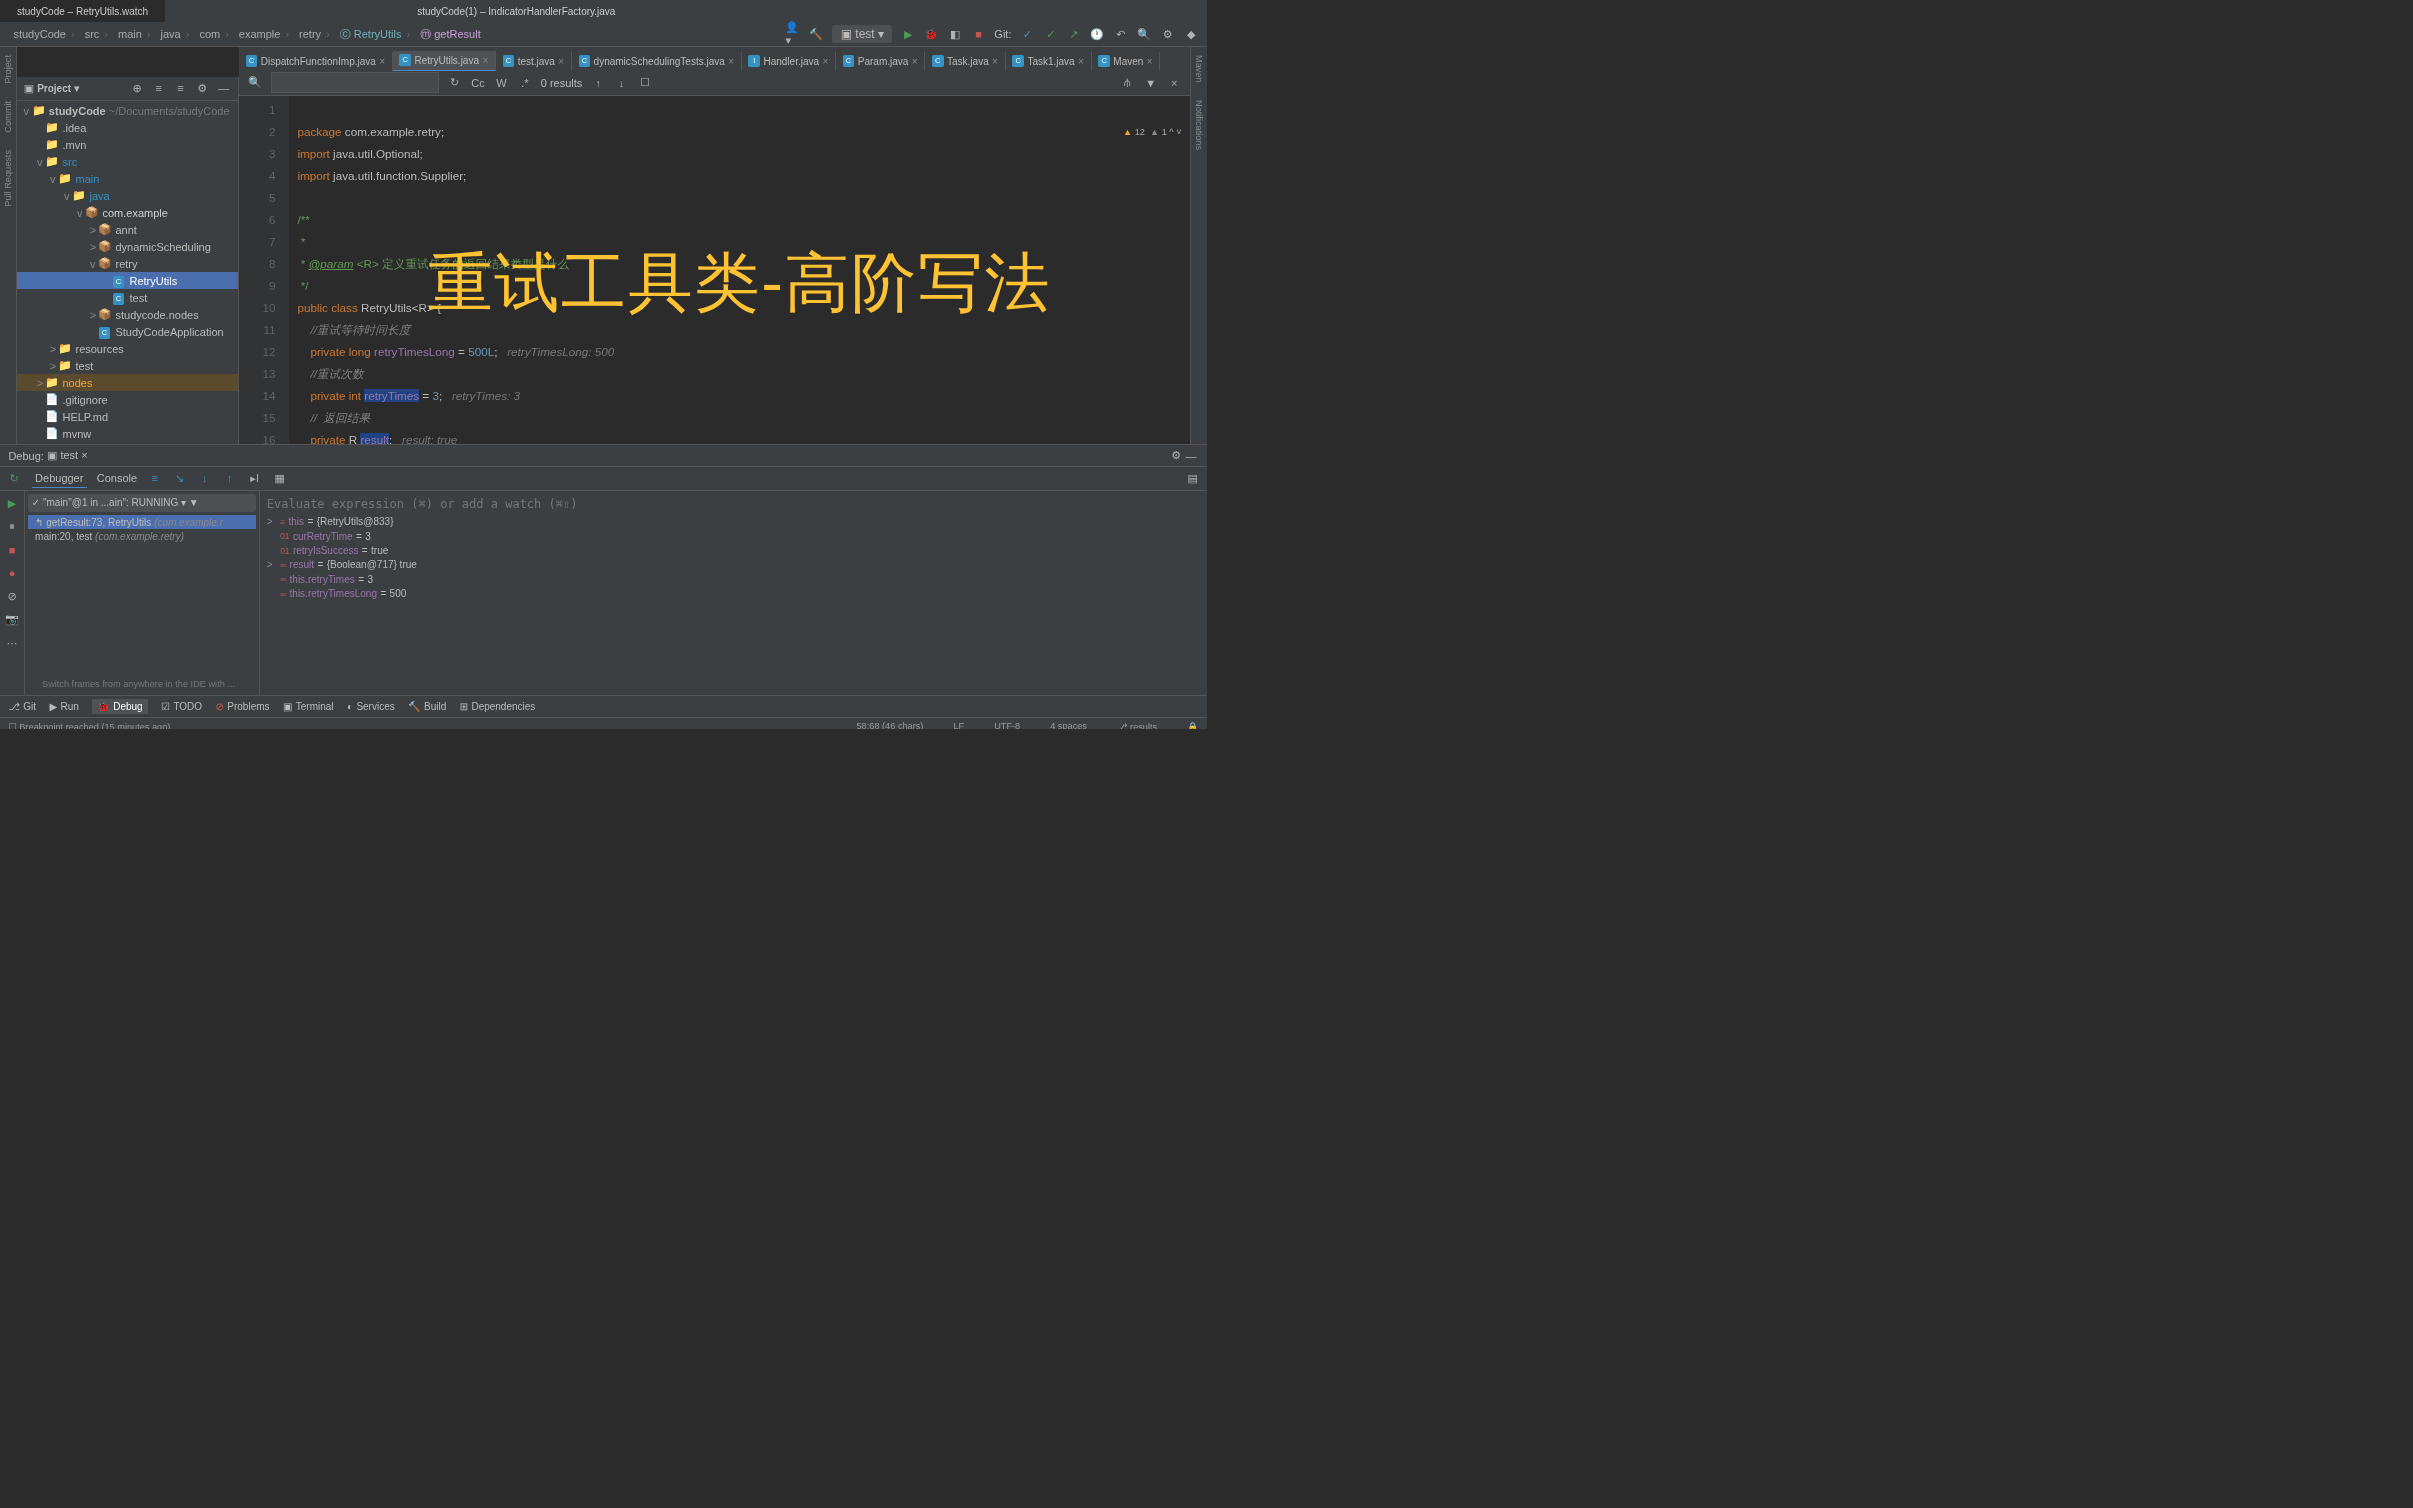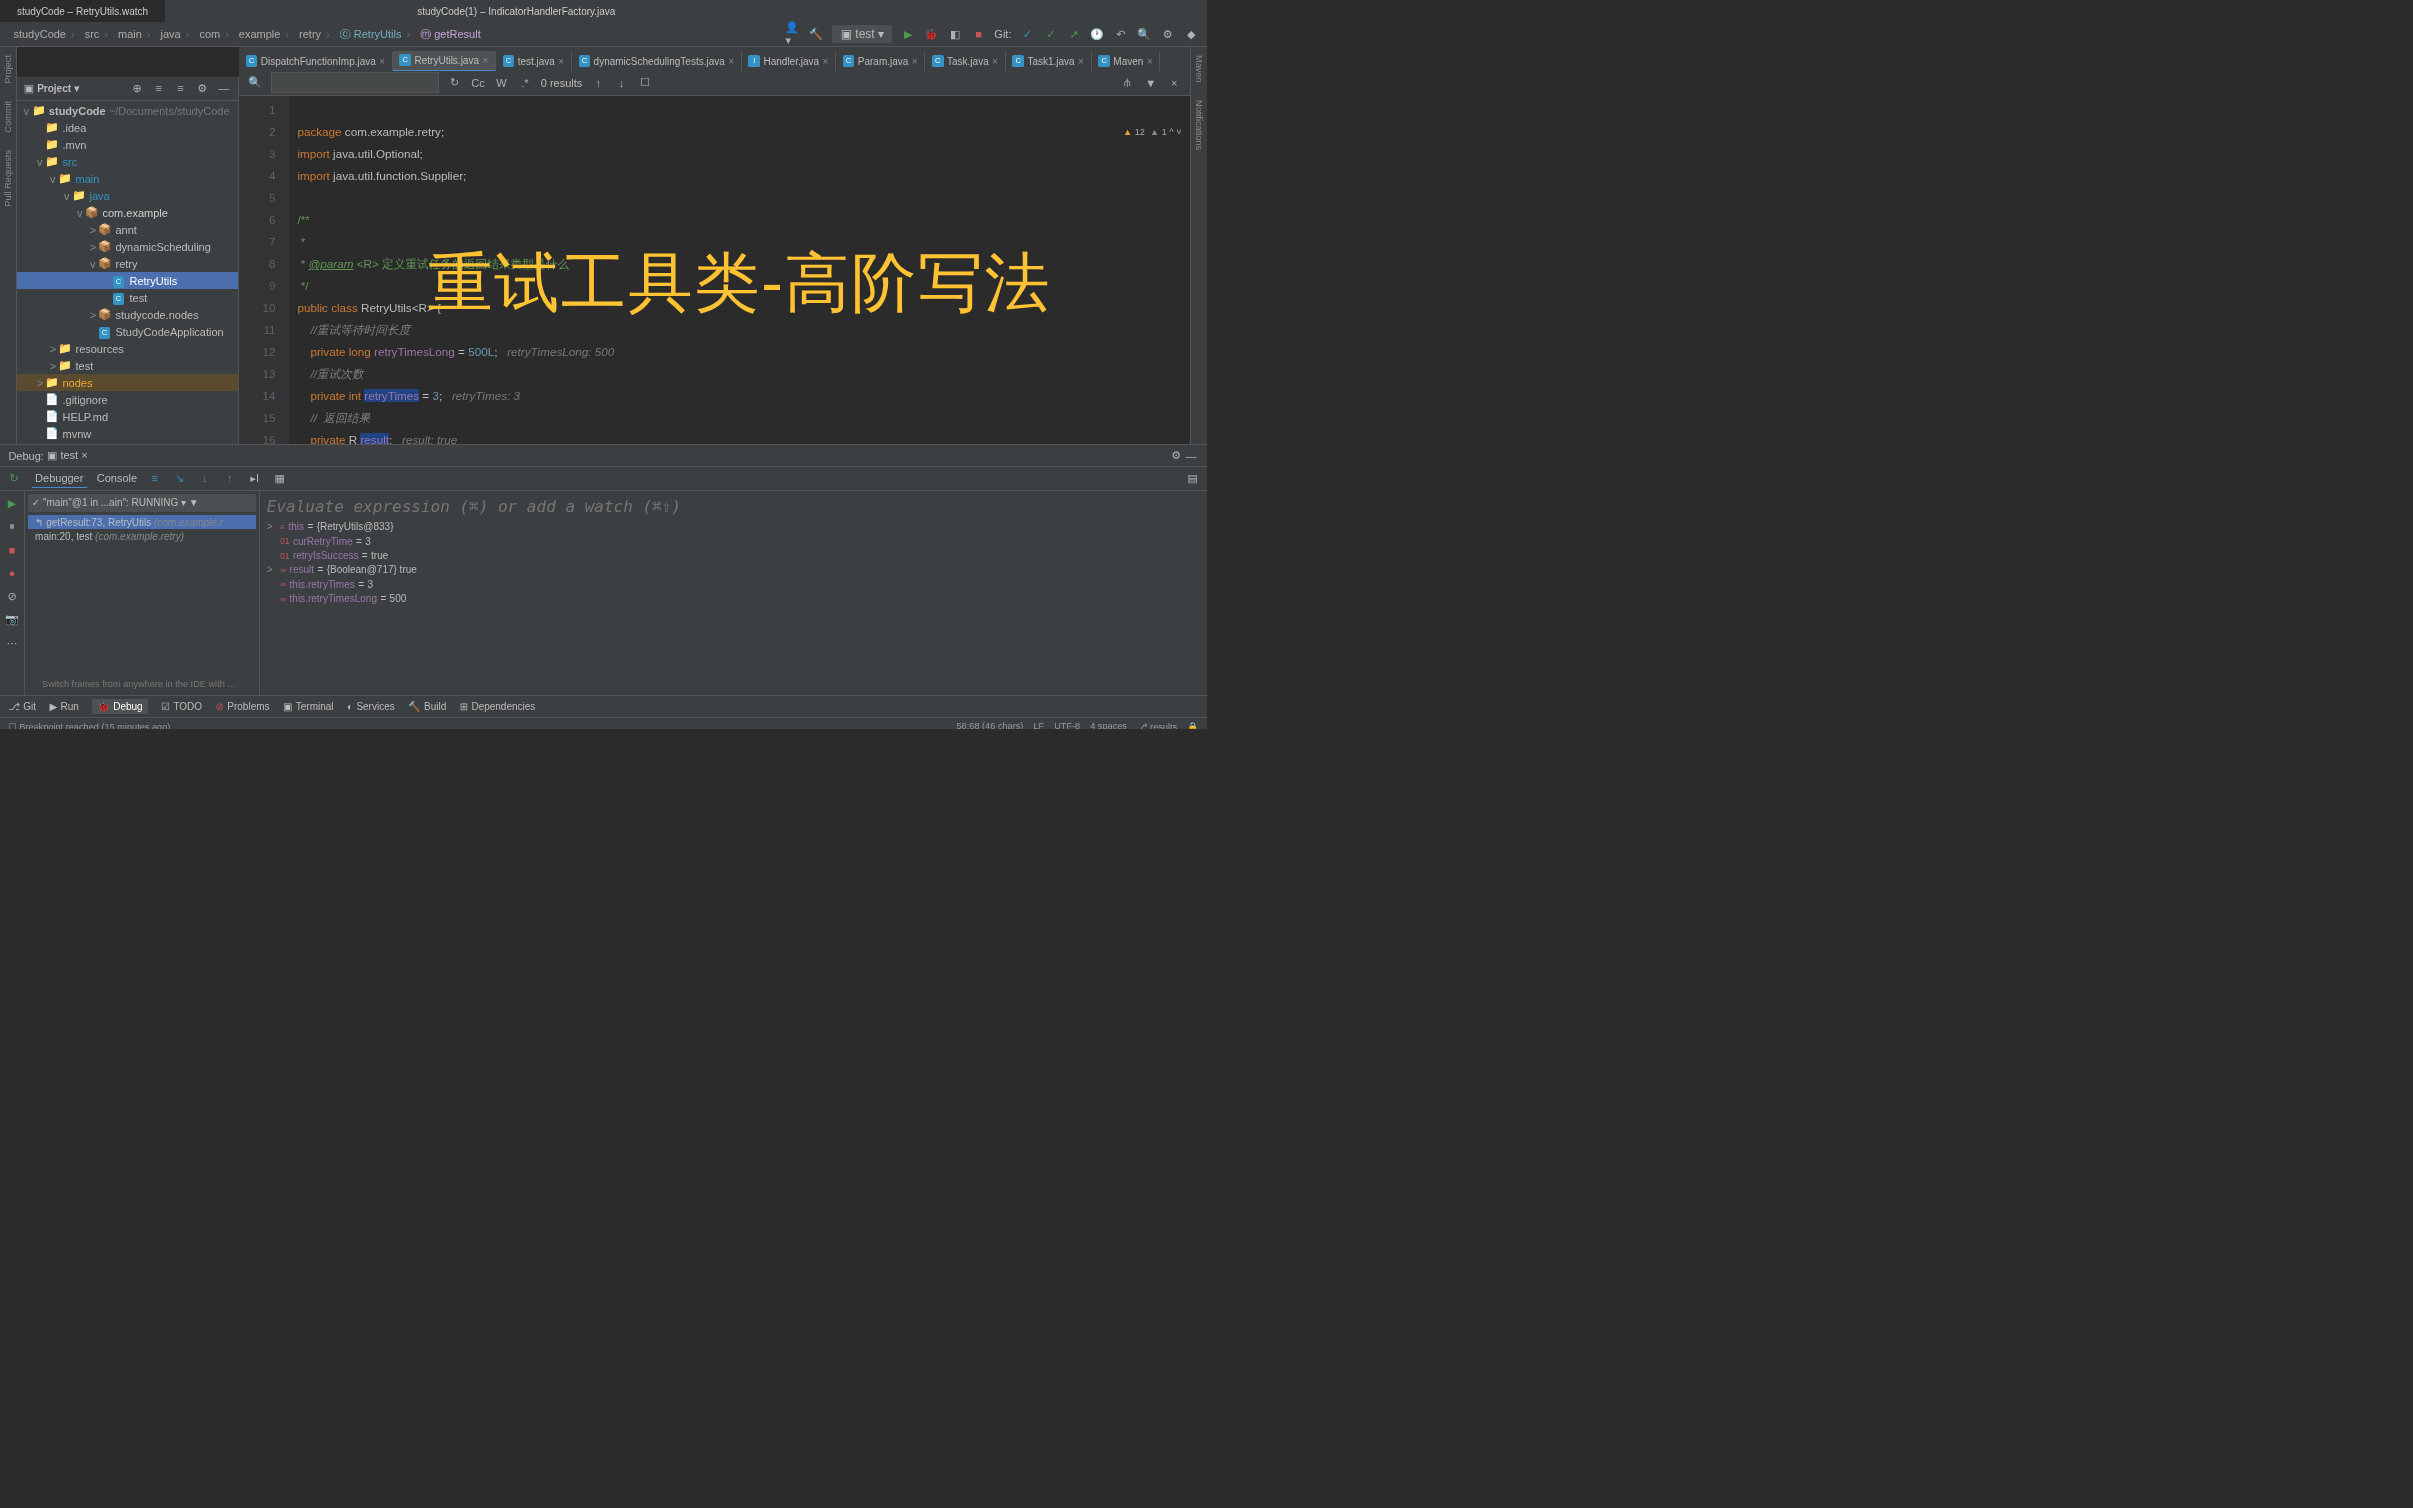--- a/index.html
+++ b/index.html
@@ -53,29 +53,29 @@
 .debug-panel { height:251px; background:#3c3f41; border-top:0.8px solid #555; display:flex; flex-direction:column; }
 .debug-hdr { height:22px; display:flex; align-items:center; padding:0 8.4px; border-bottom:0.8px solid #555; }
 .debug-tabs { height:23.5px; display:flex; align-items:center; padding:0 6.7px; gap:10px; border-bottom:0.8px solid #555; }
 .debug-body { flex:1; display:flex; }
 .dbg-left { width:25px; background:#3c3f41; display:flex; flex-direction:column; align-items:center; padding:5px 0; gap:8.4px; border-right:0.8px solid #555; }
 .frames { width:235px; border-right:0.8px solid #555; padding:3.4px; }
 .frame-hdr { background:#4c5052; padding:3.4px; border-radius:2.5px; margin-bottom:3.4px; font-size:10px; }
 .frame-row { padding:1.7px 6.7px; font-size:10px; }
 .frame-row.sel { background:#4b6eaf; }
 .vars { flex:1; padding:3.4px; }
-.var-input { width:100%; background:transparent; border:none; color:#888; padding:3.4px; font-family:Menlo,monospace; font-size:16px;font-style:italic; }
+.var-input { width:100%; background:transparent; border:none; color:#888; padding:3.4px; font-family:Menlo,monospace; font-size:12px; }
 .var-row { padding:1.7px 3.4px; font-size:10px; display:flex; align-items:center; gap:3.4px; }
 .var-name { color:#9876aa; }
 .var-val { color:#bbb; }
 .bottom-bar { height:22px; background:#3c3f41; display:flex; align-items:center; padding:0 8.4px; gap:13.4px; font-size:10px; border-top:0.8px solid #555; }
 .bottom-bar .bitem { display:flex; align-items:center; gap:3.4px; cursor:pointer; }
 .bottom-bar .bitem.active { color:#fff; }
 .status-bar { height:18.4px; background:#3c3f41; display:flex; align-items:center; padding:0 8.4px; font-size:9.2px; color:#999; border-top:0.8px solid #555; }
-.status-right { margin-left:auto; display:flex; gap:10px; }
+.status-right { margin-left:auto; display:flex; gap:30px; }
 .green { color:#499c54; }
 .red { color:#c75450; }
 .blue { color:#3592c4; }
 .orange { color:#f0a732; }
 .badge-ic { display:inline-block; width:11.7px; height:11.7px; border-radius:1.7px; font-size:7.5px; text-align:center; line-height:11.7px; color:#fff; }
 .ic-c { background:#3592c4; }
 </style>
 </head>
 <body>
 

